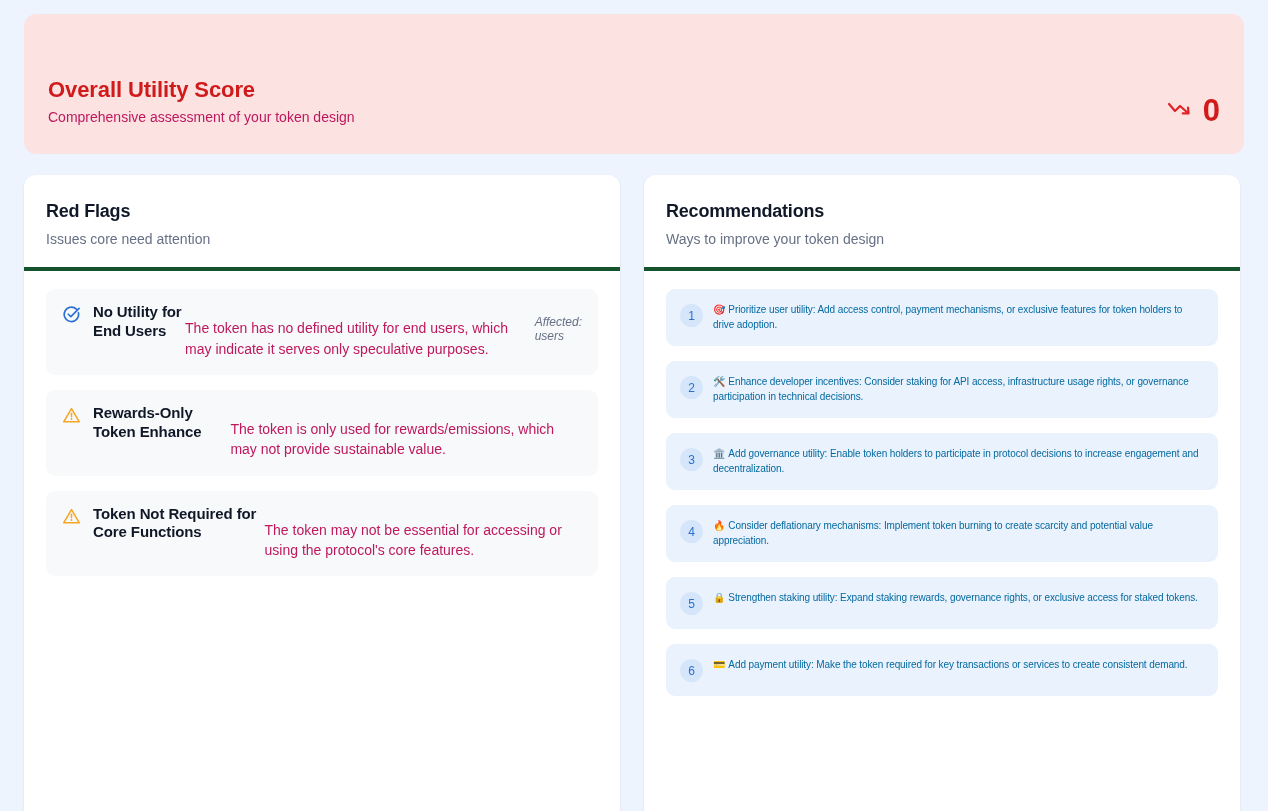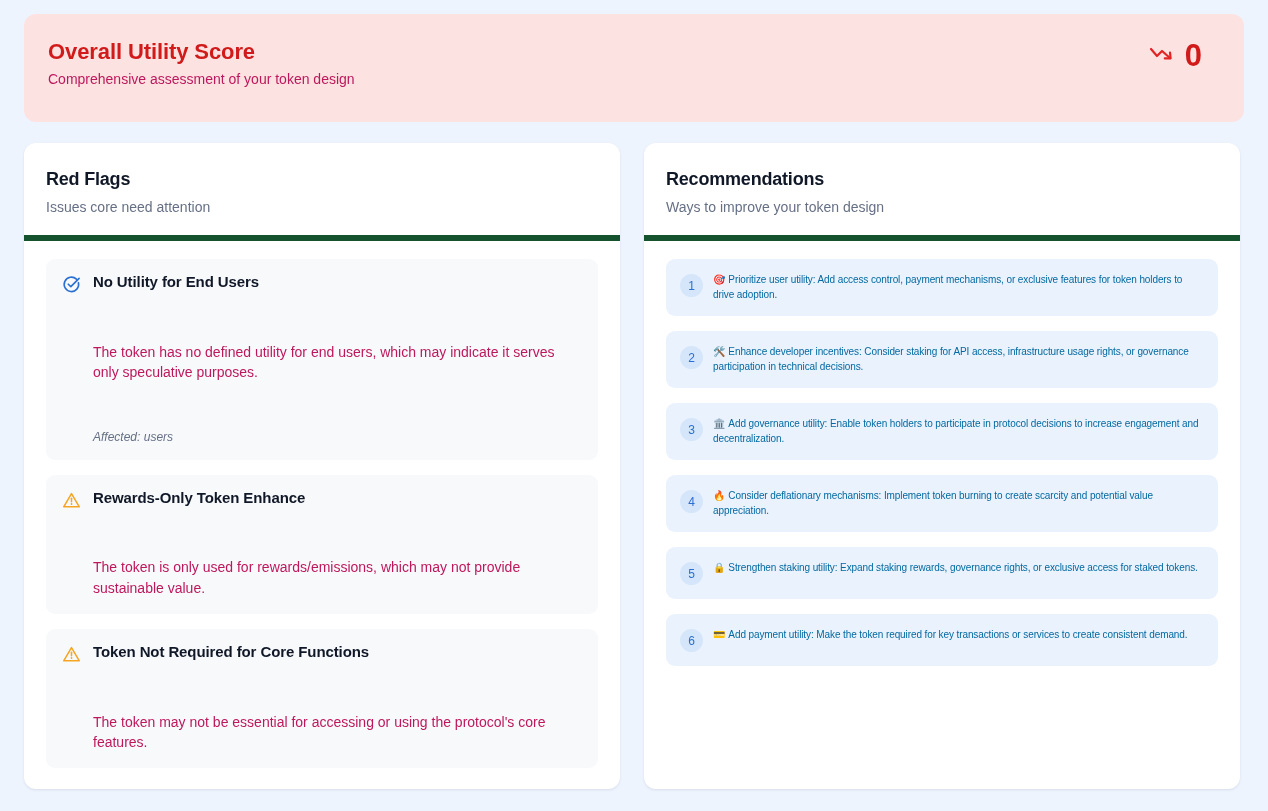--- a/index.html
+++ b/index.html
@@ -18,26 +18,26 @@
     position: relative;
     width: 1268px;
     height: 811px;
     box-sizing: border-box;
     padding: 14px 24px 20px 24px;
   }
 
   
   .score-banner {
     display: flex;
-    align-items: flex-start;
+    align-items: flex-end;
     justify-content: space-between;
     background: #fde2e2;
     border-radius: 12px;
-    padding: 26px 34px 28px 24px;
-    height: 108px;
+    padding: 26px 16px 28px 24px;
+    height: 140px;
     box-sizing: border-box;
   }
   .score-text-block { display: flex; flex-direction: column; gap: 7px; }
   .score-title {
     font-size: 22px;
     font-weight: bold;
     color: #d11a1a;
     letter-spacing: -0.1px;
     line-height: 1.1;
   }
@@ -73,21 +73,21 @@
     box-shadow: 0 1px 3px rgba(24, 50, 92, 0.07), 0 1px 2px rgba(24, 50, 92, 0.04);
     width: 596px;
     height: 646px;
     box-sizing: border-box;
     display: flex;
     flex-direction: column;
     overflow: hidden;
   }
   .panel-header {
     padding: 26px 22px 20px 22px;
-    border-bottom: 6px solid #14532d;
+    border-bottom: 4px solid #14532d;
   }
   .panel-title {
     font-size: 18px;
     font-weight: bold;
     color: #101828;
     letter-spacing: -0.2px;
     line-height: 1.2;
   }
   .panel-subtitle {
     font-size: 14px;
@@ -106,21 +106,21 @@
   
   .flag-card {
     background: #f8f9fb;
     border-radius: 9px;
     padding: 14px 16px 16px 16px;
     display: flex;
     gap: 12px;
     align-items: flex-start;
   }
   .flag-icon { flex: 0 0 auto; margin-top: 2px; }
-  .flag-content { display: flex; flex-direction: column; gap: 35px; }
+  .flag-content { display: flex; flex-direction: row; }
   .flag-title {
     font-size: 15px;
     font-weight: bold;
     color: #101828;
     line-height: 1.25;
     letter-spacing: -0.1px;
   }
   .flag-desc {
     font-size: 14px;
     color: #be185d;

